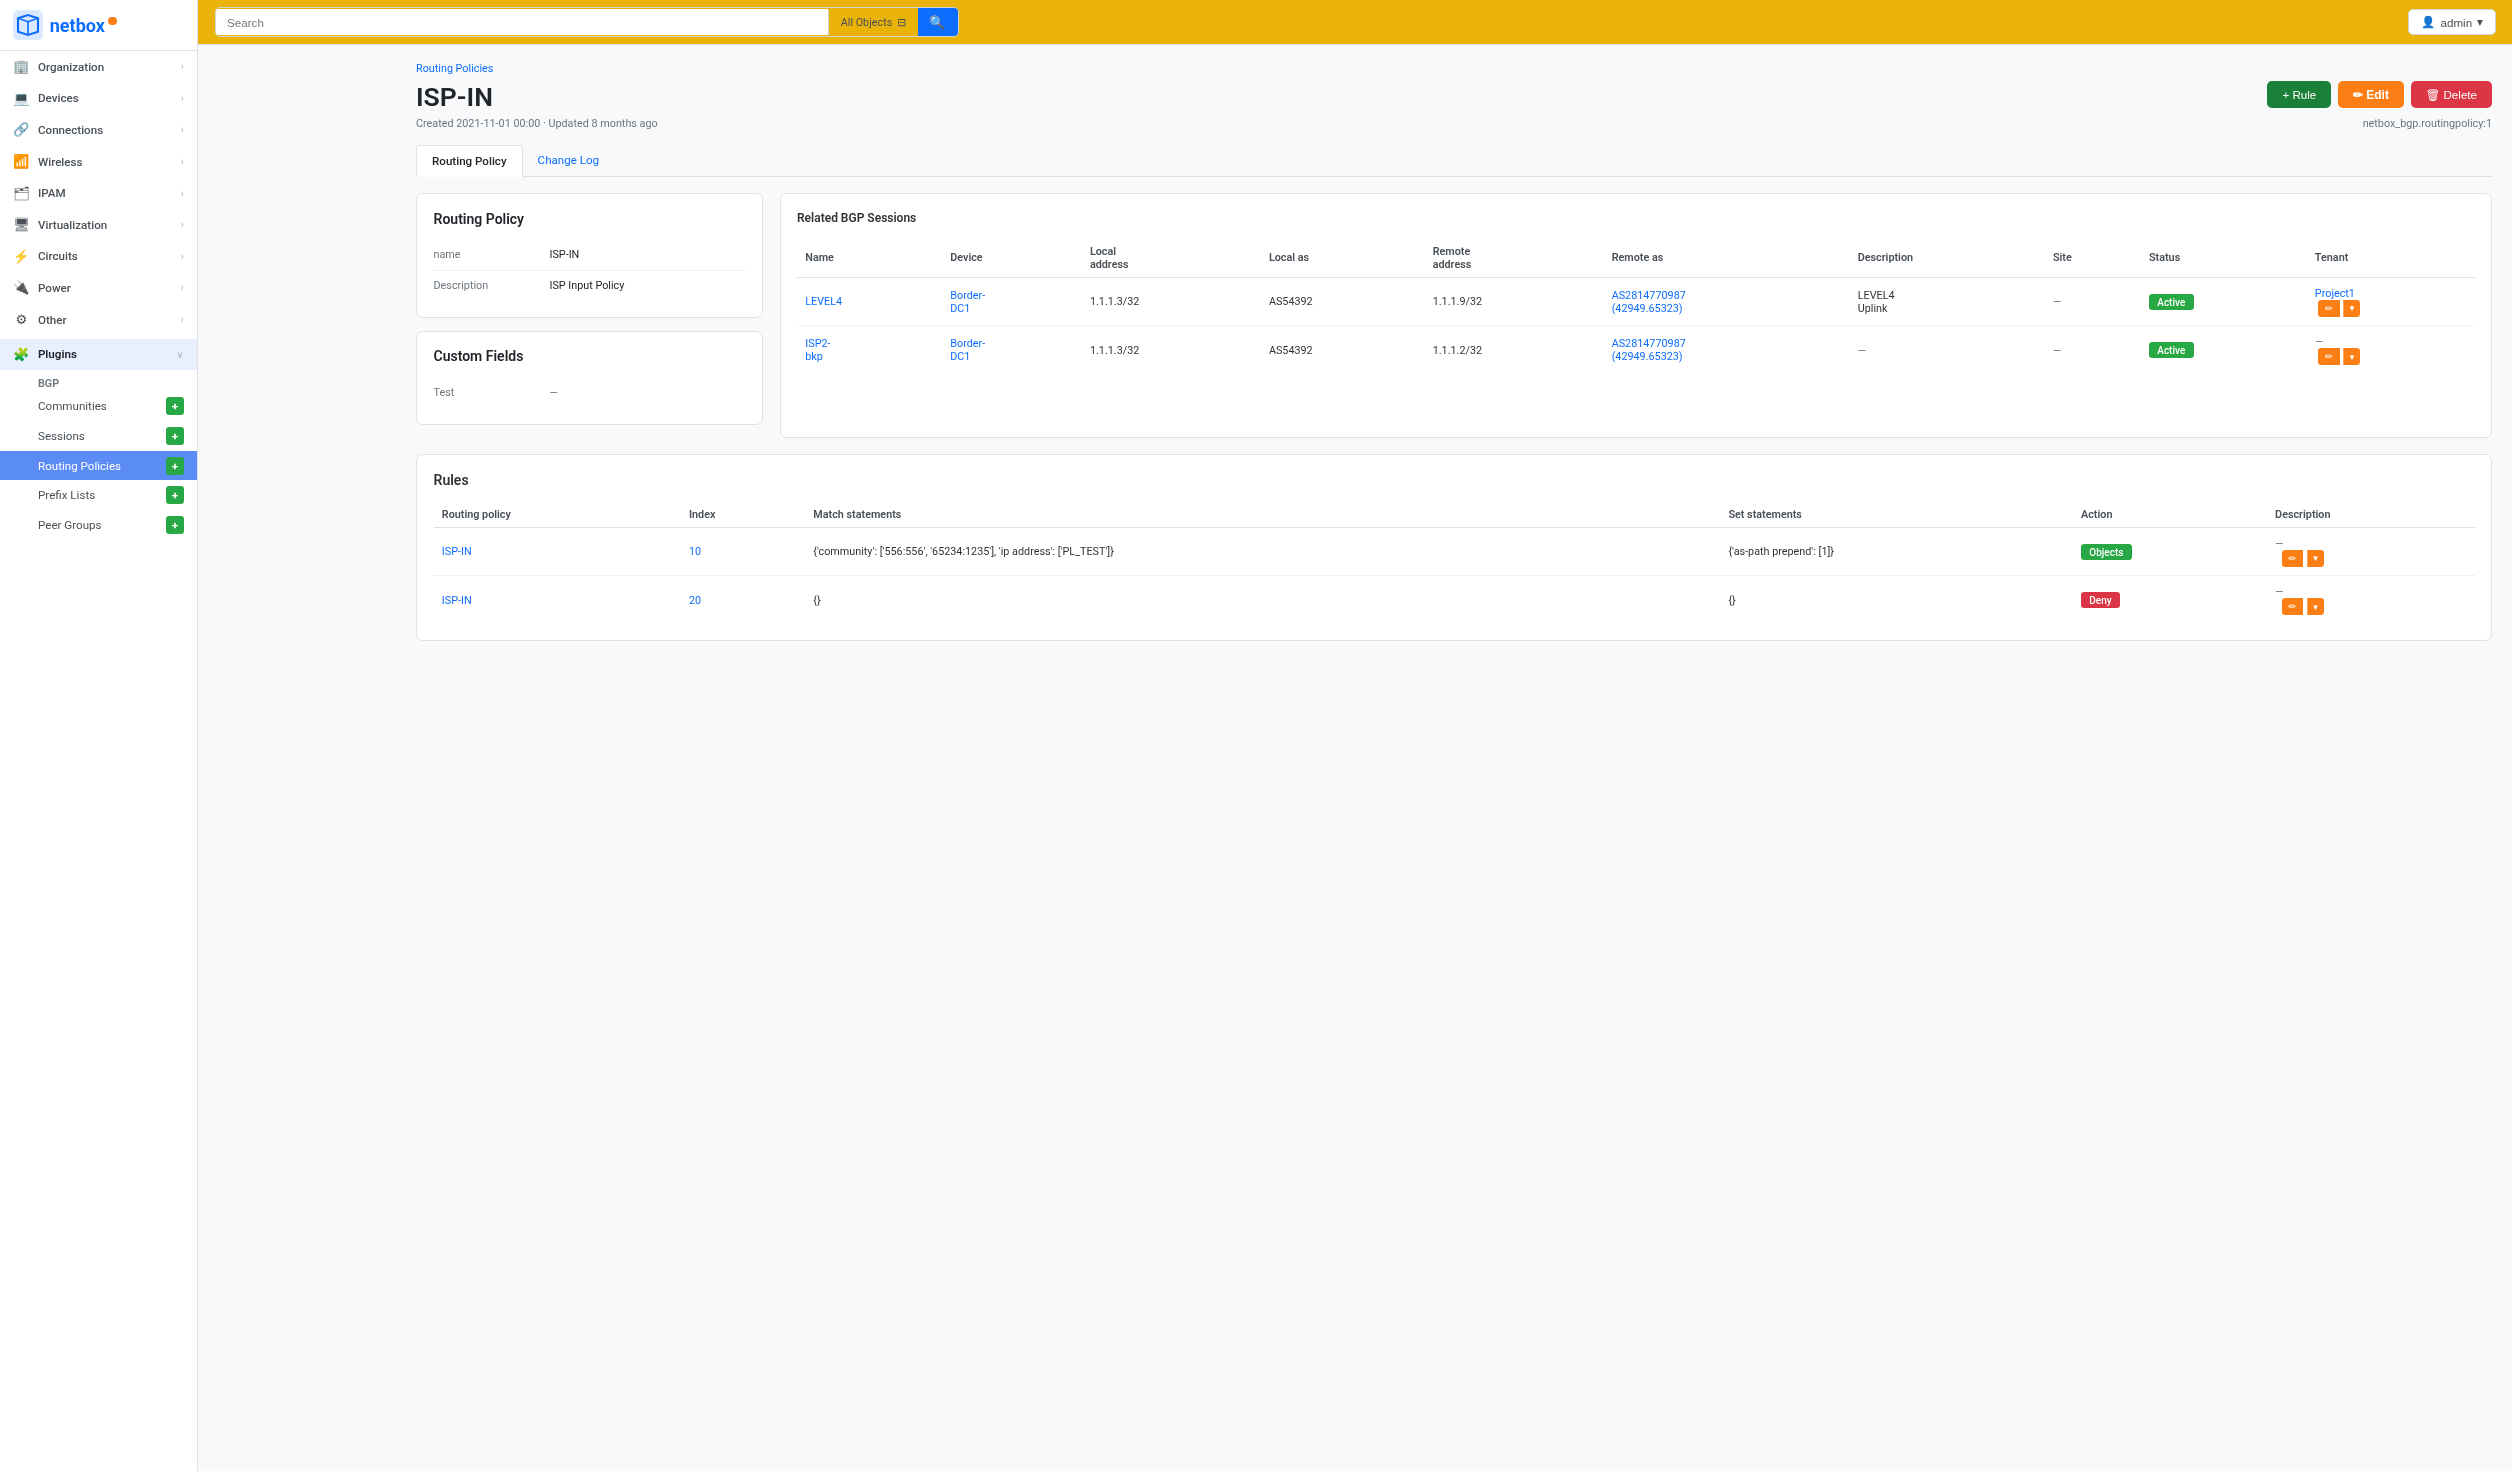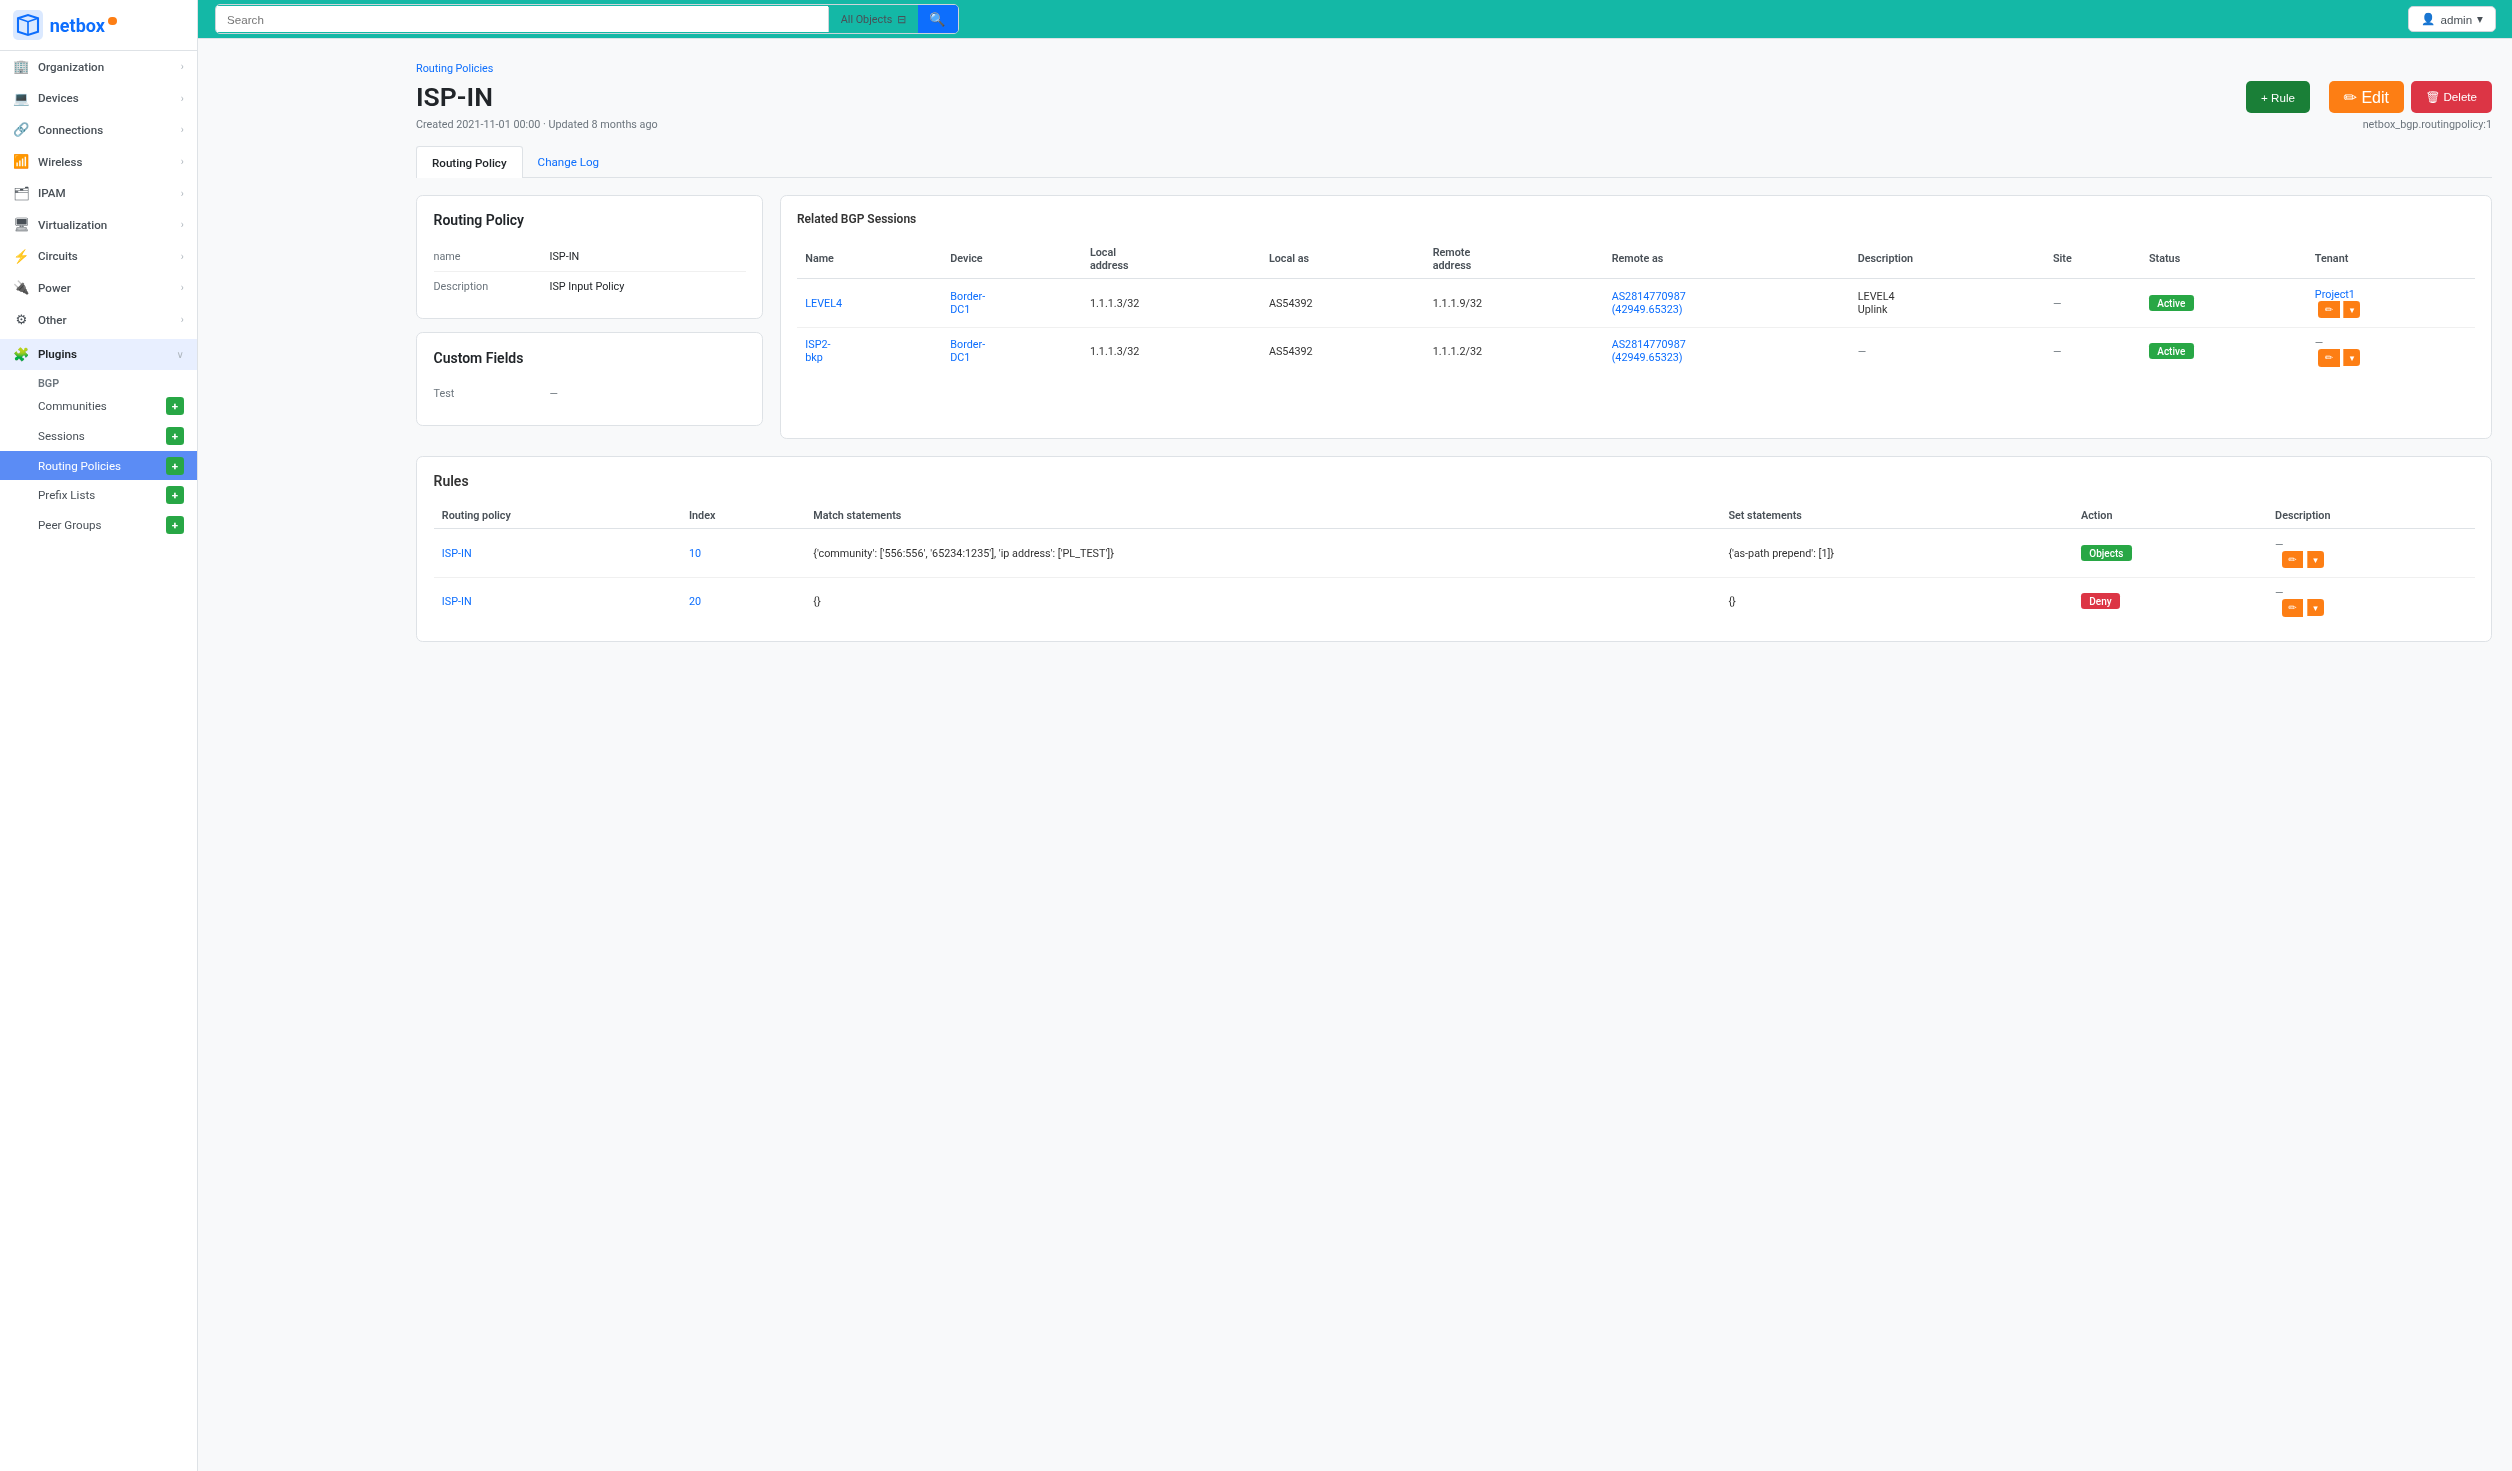--- a/index.html
+++ b/index.html
@@ -17,42 +17,42 @@
     .nav-chevron { font-size: 10px; color: #adb5bd; }
     .plugins-section { padding: 3.3px 0; }
     .plugins-header { display: flex; align-items: center; padding: 8.3px 13.2px; background: #e8efff; cursor: pointer; justify-content: space-between; }
     .plugins-header-left { display: flex; align-items: center; gap: 8.3px; }
     .plugin-label { font-size: 10.8px; color: #6c757d; padding: 1.7px 13.2px 1.7px 38px; }
     .plugin-item { display: flex; align-items: center; justify-content: space-between; padding: 5.8px 13.2px 5.8px 38px; cursor: pointer; color: #495057; }
     .plugin-item.active-plugin { background: #5b8cf5; color: #fff; }
     .plugin-add { width: 18px; height: 18px; background: #28a745; color: #fff; border-radius: 3.3px; display: flex; align-items: center; justify-content: center; font-size: 11.6px; font-weight: bold; cursor: pointer; }
 
     
-    .topbar { position: fixed; top: 0; left: 198px; right: 0; height: 39px; background: #14b8a6; border-bottom: 0.8px solid #dee2e6; display: flex; align-items: center; padding: 0 16.5px; gap: 10px; z-index: 100; }
+    .topbar { position: fixed; top: 0; left: 198px; right: 0; height: 45px; background: #eab308; border-bottom: 0.8px solid #dee2e6; display: flex; align-items: center; padding: 0 16.5px; gap: 10px; z-index: 100; }
     .search-container { display: flex; align-items: center; flex: 1; max-width: 744px; border: 0.8px solid #ced4da; border-radius: 5px; overflow: hidden; }
     .search-input { border: none; outline: none; padding: 6.6px 11.6px; font-size: 11.6px; flex: 1; color: #6c757d; }
     .search-divider { width: 0.8px; background: #ced4da; height: 25px; }
     .search-filter { padding: 6.6px 11.6px; font-size: 10.8px; color: #495057; white-space: nowrap; display: flex; align-items: center; gap: 5px; cursor: pointer; }
     .search-btn { background: #0d6efd; color: #fff; border: none; padding: 6.6px 11.6px; cursor: pointer; font-size: 13.2px; }
     .topbar-right { margin-left: auto; }
     .admin-btn { display: flex; align-items: center; gap: 5px; padding: 5px 11.6px; border: 0.8px solid #ced4da; border-radius: 5px; cursor: pointer; font-size: 11.6px; color: #495057; background: #fff; }
 
     
     .main { margin-left: 198px; margin-top: 45px; flex: 1; overflow-y: auto; padding: 16.5px 20px; }
 
     
     .breadcrumb { color: #0d6efd; font-size: 10.8px; cursor: pointer; margin-bottom: 6.6px; }
     .page-header { display: flex; align-items: flex-start; justify-content: space-between; margin-bottom: 5px; }
     .page-title { font-size: 26.5px; font-weight: 600; color: #212529; }
     .page-meta-row { display: flex; align-items: center; justify-content: space-between; margin-bottom: 15px; }
     .page-meta { font-size: 10.8px; color: #6c757d; }
     .netbox-ref { font-size: 10.8px; color: #6c757d; }
     .action-buttons { display: flex; gap: 6.6px; }
     .btn-rule { background: #1a7f37; color: #fff; border: none; padding: 6.6px 15px; border-radius: 5px; font-size: 11.6px; font-weight: 500; cursor: pointer; display: flex; align-items: center; gap: 5px; }
-    .btn-edit { background: #fd7e14; color: #fff; border: none; padding: 6.6px 15px; border-radius: 5px; font-size: 16px; font-weight: 400; cursor: pointer; display: flex; align-items: center; gap: 5px; margin-left: 12px; }
+    .btn-edit { background: #fd7e14; color: #fff; border: none; padding: 6.6px 15px; border-radius: 5px; font-size: 12px; font-weight: 700; cursor: pointer; display: flex; align-items: center; gap: 5px; }
     .btn-delete { background: #dc3545; color: #fff; border: none; padding: 6.6px 15px; border-radius: 5px; font-size: 11.6px; font-weight: 500; cursor: pointer; display: flex; align-items: center; gap: 5px; }
 
     
     .tabs { display: flex; border-bottom: 0.8px solid #dee2e6; margin-bottom: 16.5px; }
     .tab { padding: 8.3px 15px; cursor: pointer; font-size: 11.6px; color: #495057; border: 0.8px solid transparent; border-bottom: none; border-radius: 3.3px 3.3px 0 0; margin-bottom: -0.8px; }
     .tab.active-tab { background: #fff; border-color: #dee2e6; color: #212529; font-weight: 500; }
     .tab.tab-link { color: #0d6efd; border: none; }
 
     
     .content-grid { display: grid; grid-template-columns: 347px 1fr; gap: 16.5px; margin-bottom: 16.5px; }

